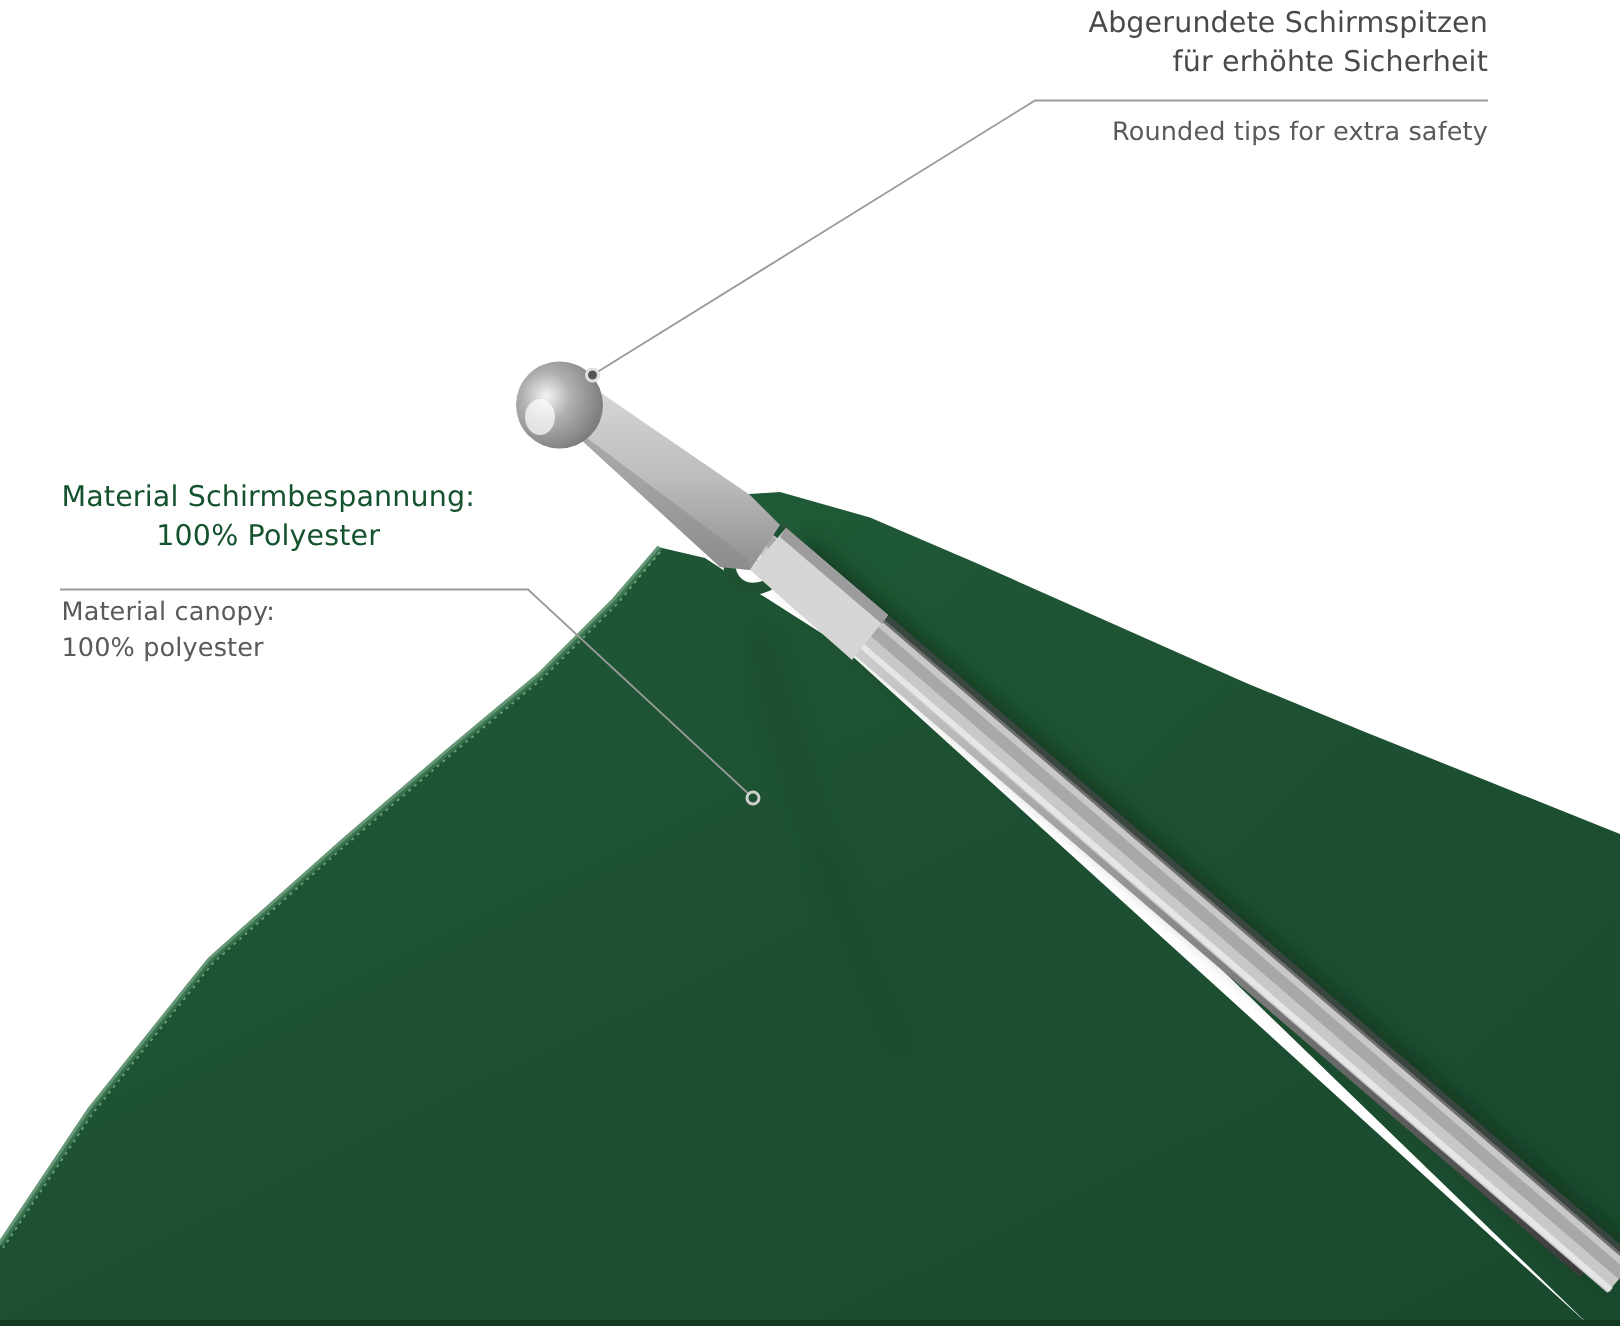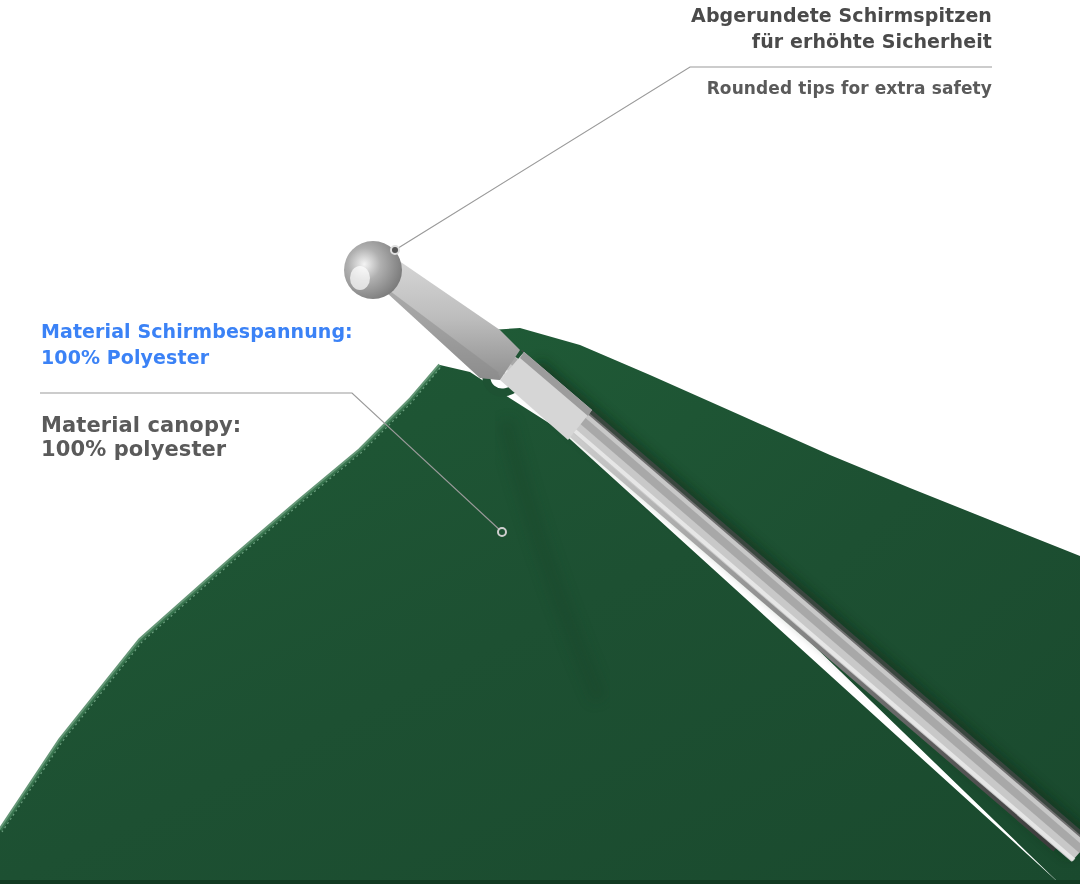--- a/index.html
+++ b/index.html
@@ -17,21 +17,21 @@
     }
     .art {
       position: absolute;
       left: 0; top: 0;
       width: 1080px;
       height: 884px;
     }
     .callout-text {
       position: absolute;
       color: #555555;
-      font-weight: 700;
+      font-weight: 400;
       letter-spacing: 0.1px;
       white-space: nowrap;
     }
     .tr-de {
       right: 88px;
       top: 2px;
       text-align: right;
       font-size: 19px;
       line-height: 26px;
       color: #4a4a4a;
@@ -40,30 +40,30 @@
       right: 88px;
       top: 76px;
       text-align: right;
       font-size: 17px;
       line-height: 24px;
       color: #5a5a5a;
     }
     .tl-de {
       left: 41px;
       top: 318px;
-      text-align: left;
+      text-align: center;
       font-size: 19px;
       line-height: 26px;
-      color: #3b82f6;
+      color: #14532d;
     }
     .tl-en {
       left: 41px;
-      top: 413px;
+      top: 396px;
       text-align: left;
-      font-size: 21px;
+      font-size: 17px;
       line-height: 24px;
       color: #5a5a5a;
     }
     .line-block { display: block; }
   </style>
 </head>
 <body>
 
 <div class="stage">
 

